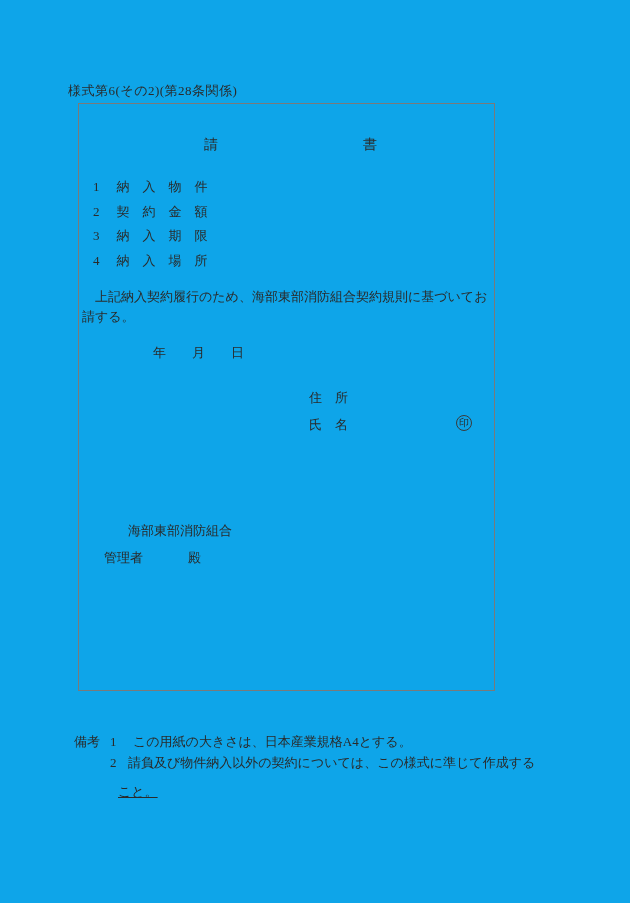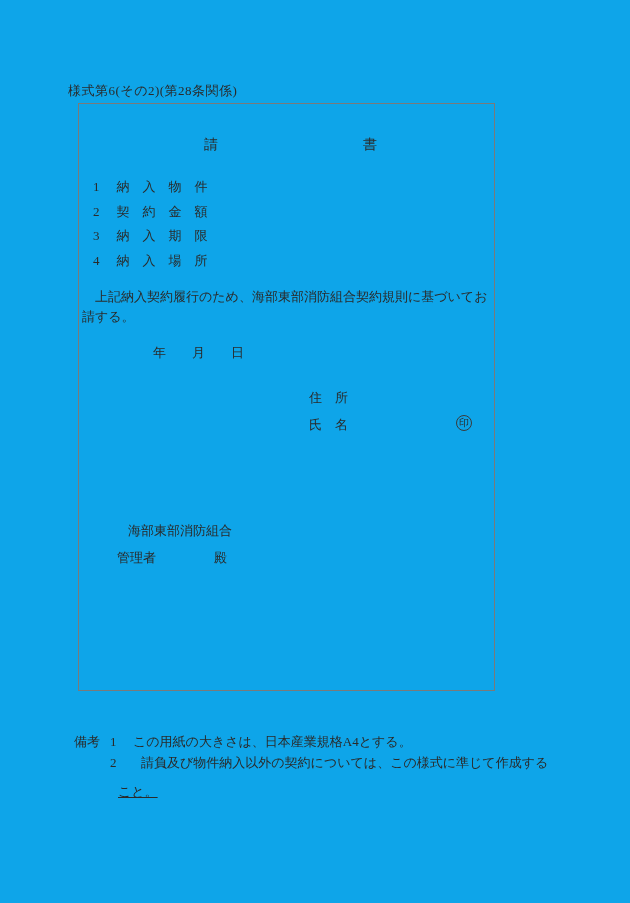--- a/index.html
+++ b/index.html
@@ -82,39 +82,39 @@
     line-height: 10px;
   }
   .org {
     position: absolute;
     left: 25px;
     top: 418px;
     margin-left: 24px;
   }
   .addressee-row {
     position: absolute;
-    left: 38px;
+    left: 25px;
     top: 445px;
     display: flex;
-    gap: 58px;
+    gap: 45px;
   }
   .notes {
     position: absolute;
     left: 0;
     top: 694px;
     width: 630px;
     height: 75px;
     line-height: 15px;
   }
   .notes span { position: absolute; white-space: nowrap; margin-top: 38px; }
   .n-label  { left: 74px;  top: 2px; }
   .n1-num   { left: 110px; top: 2px; }
   .n1-text  { left: 133px; top: 2px; }
   .n2-num   { left: 110px; top: 23px; }
-  .n2-text1 { left: 141px; top: 23px; }
+  .n2-text1 { left: 128px; top: 23px; }
   .n2-text2 { left: 118px; top: 52px; text-decoration: underline; }
 </style>
 </head>
 <body>
 
 <div class="page">
 
   <div class="form-label">様式第6(その2)(第28条関係)</div>
 
   <div class="box">

